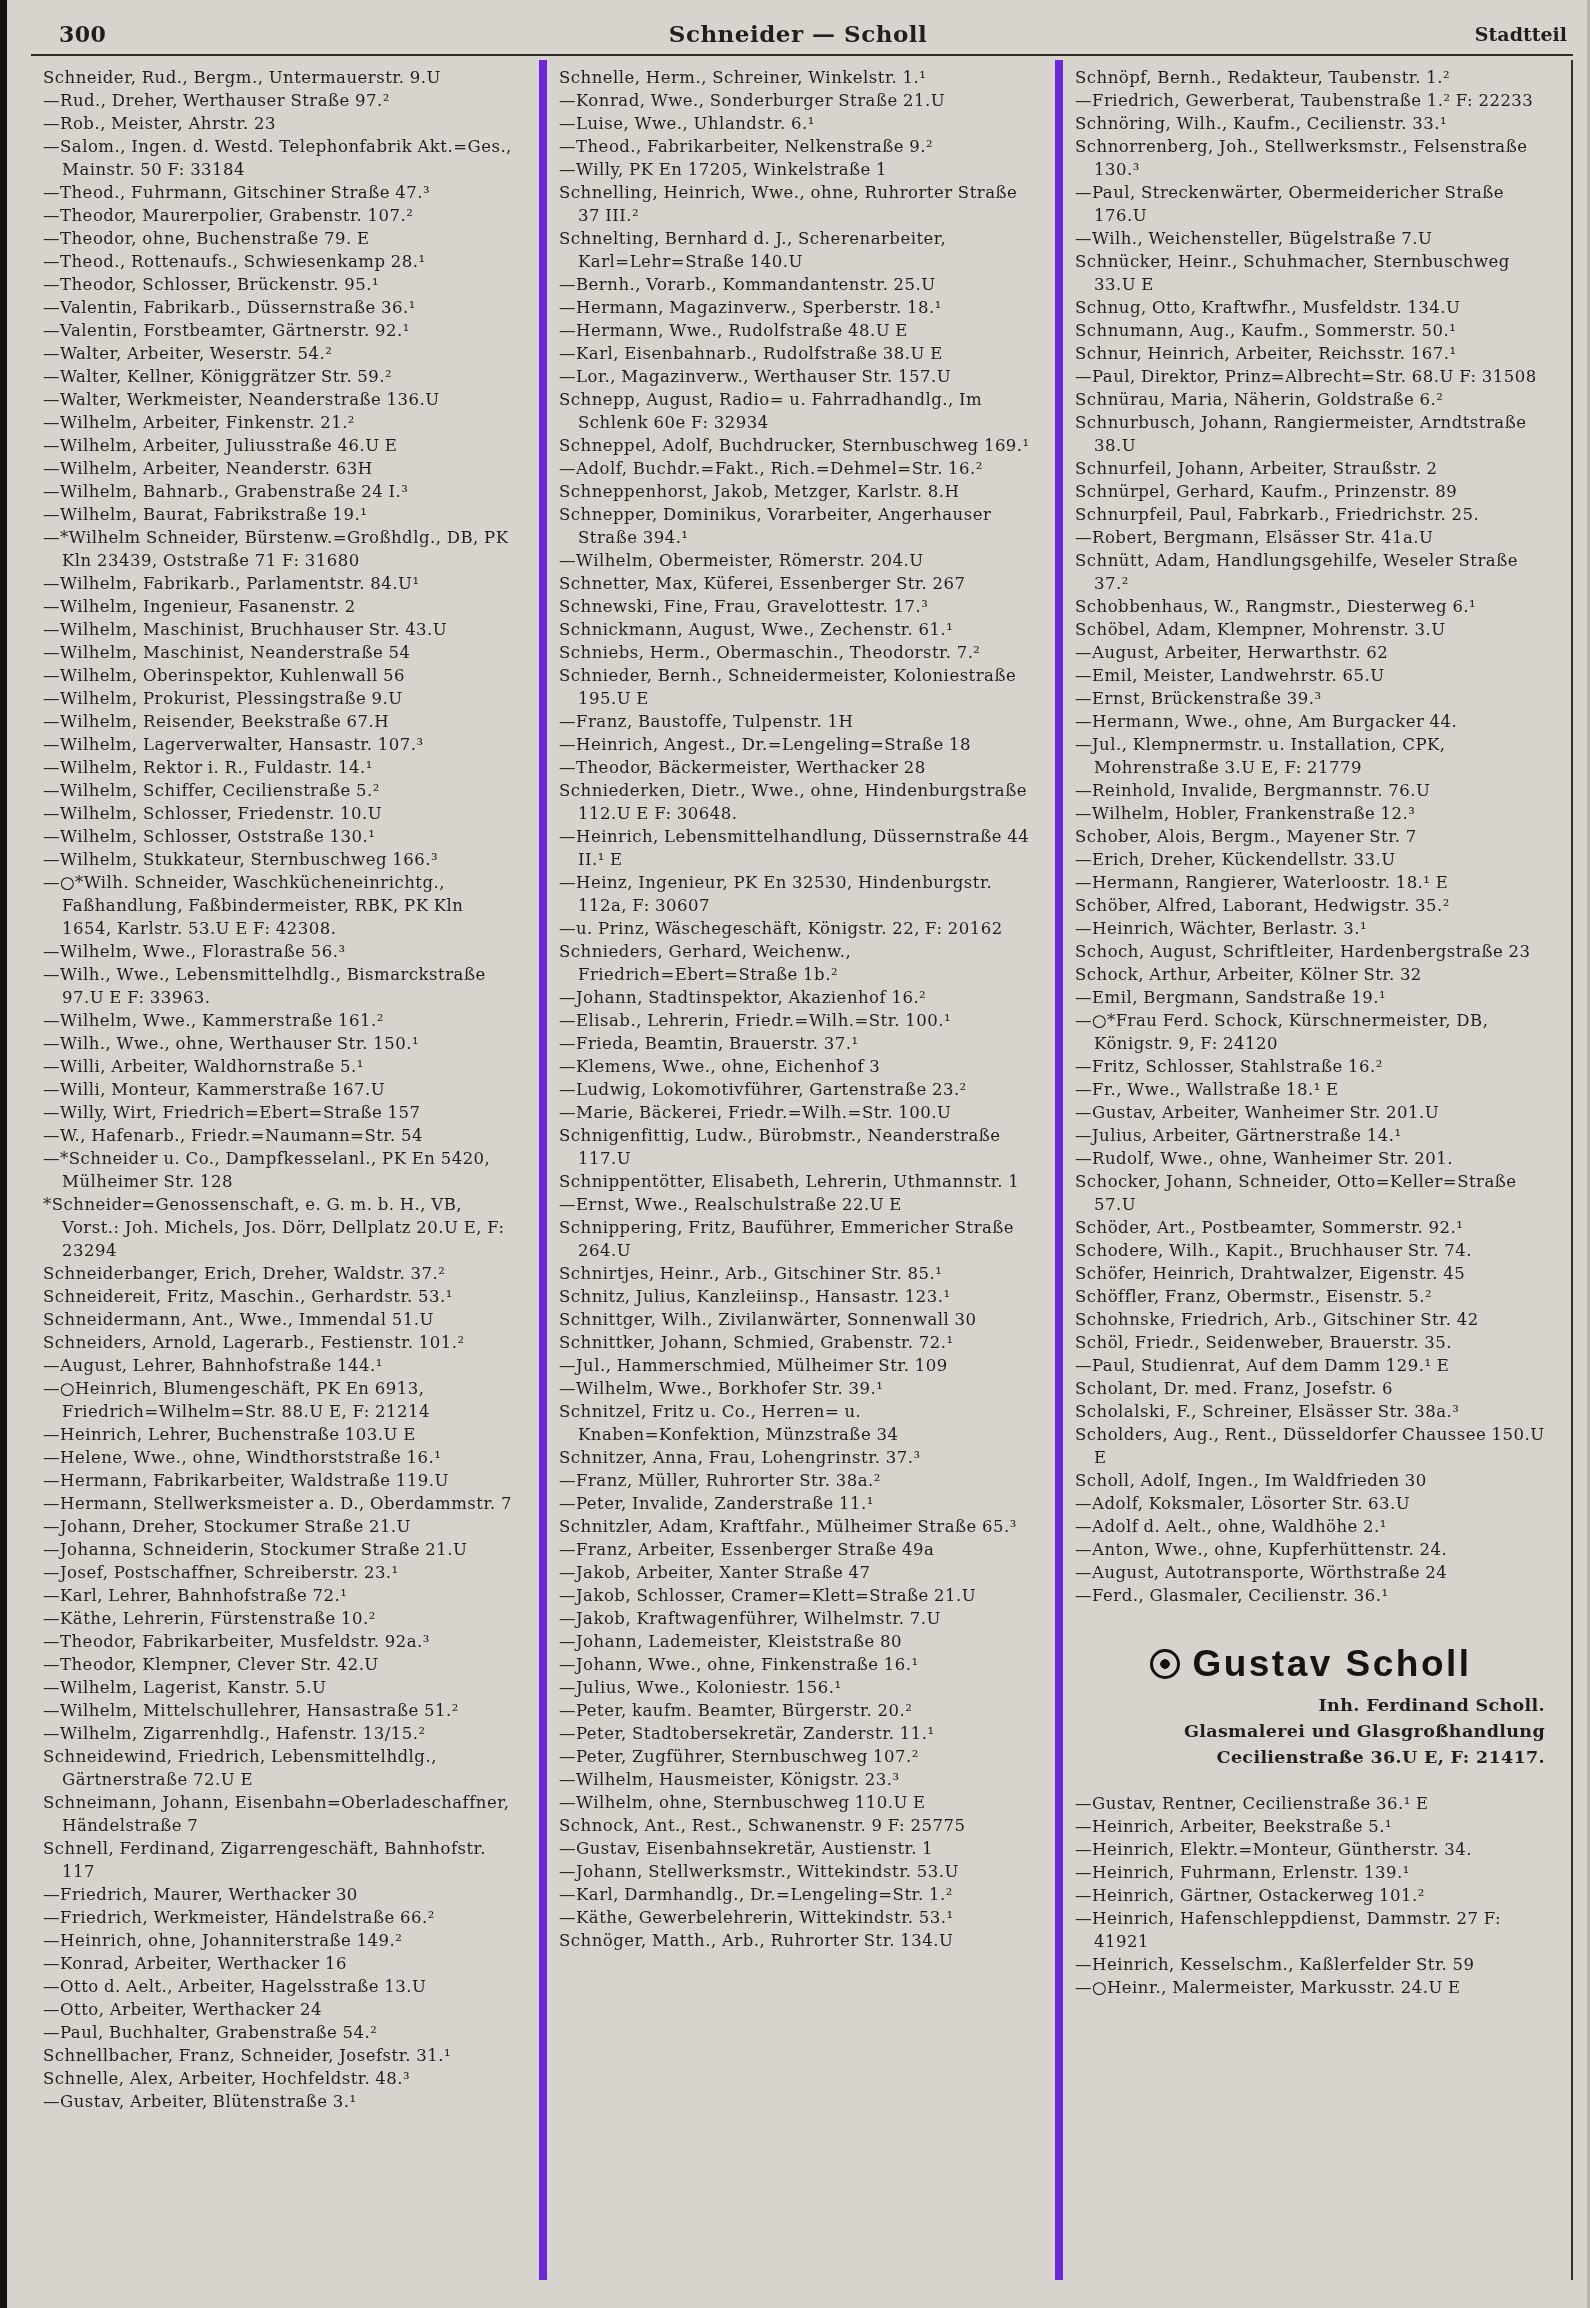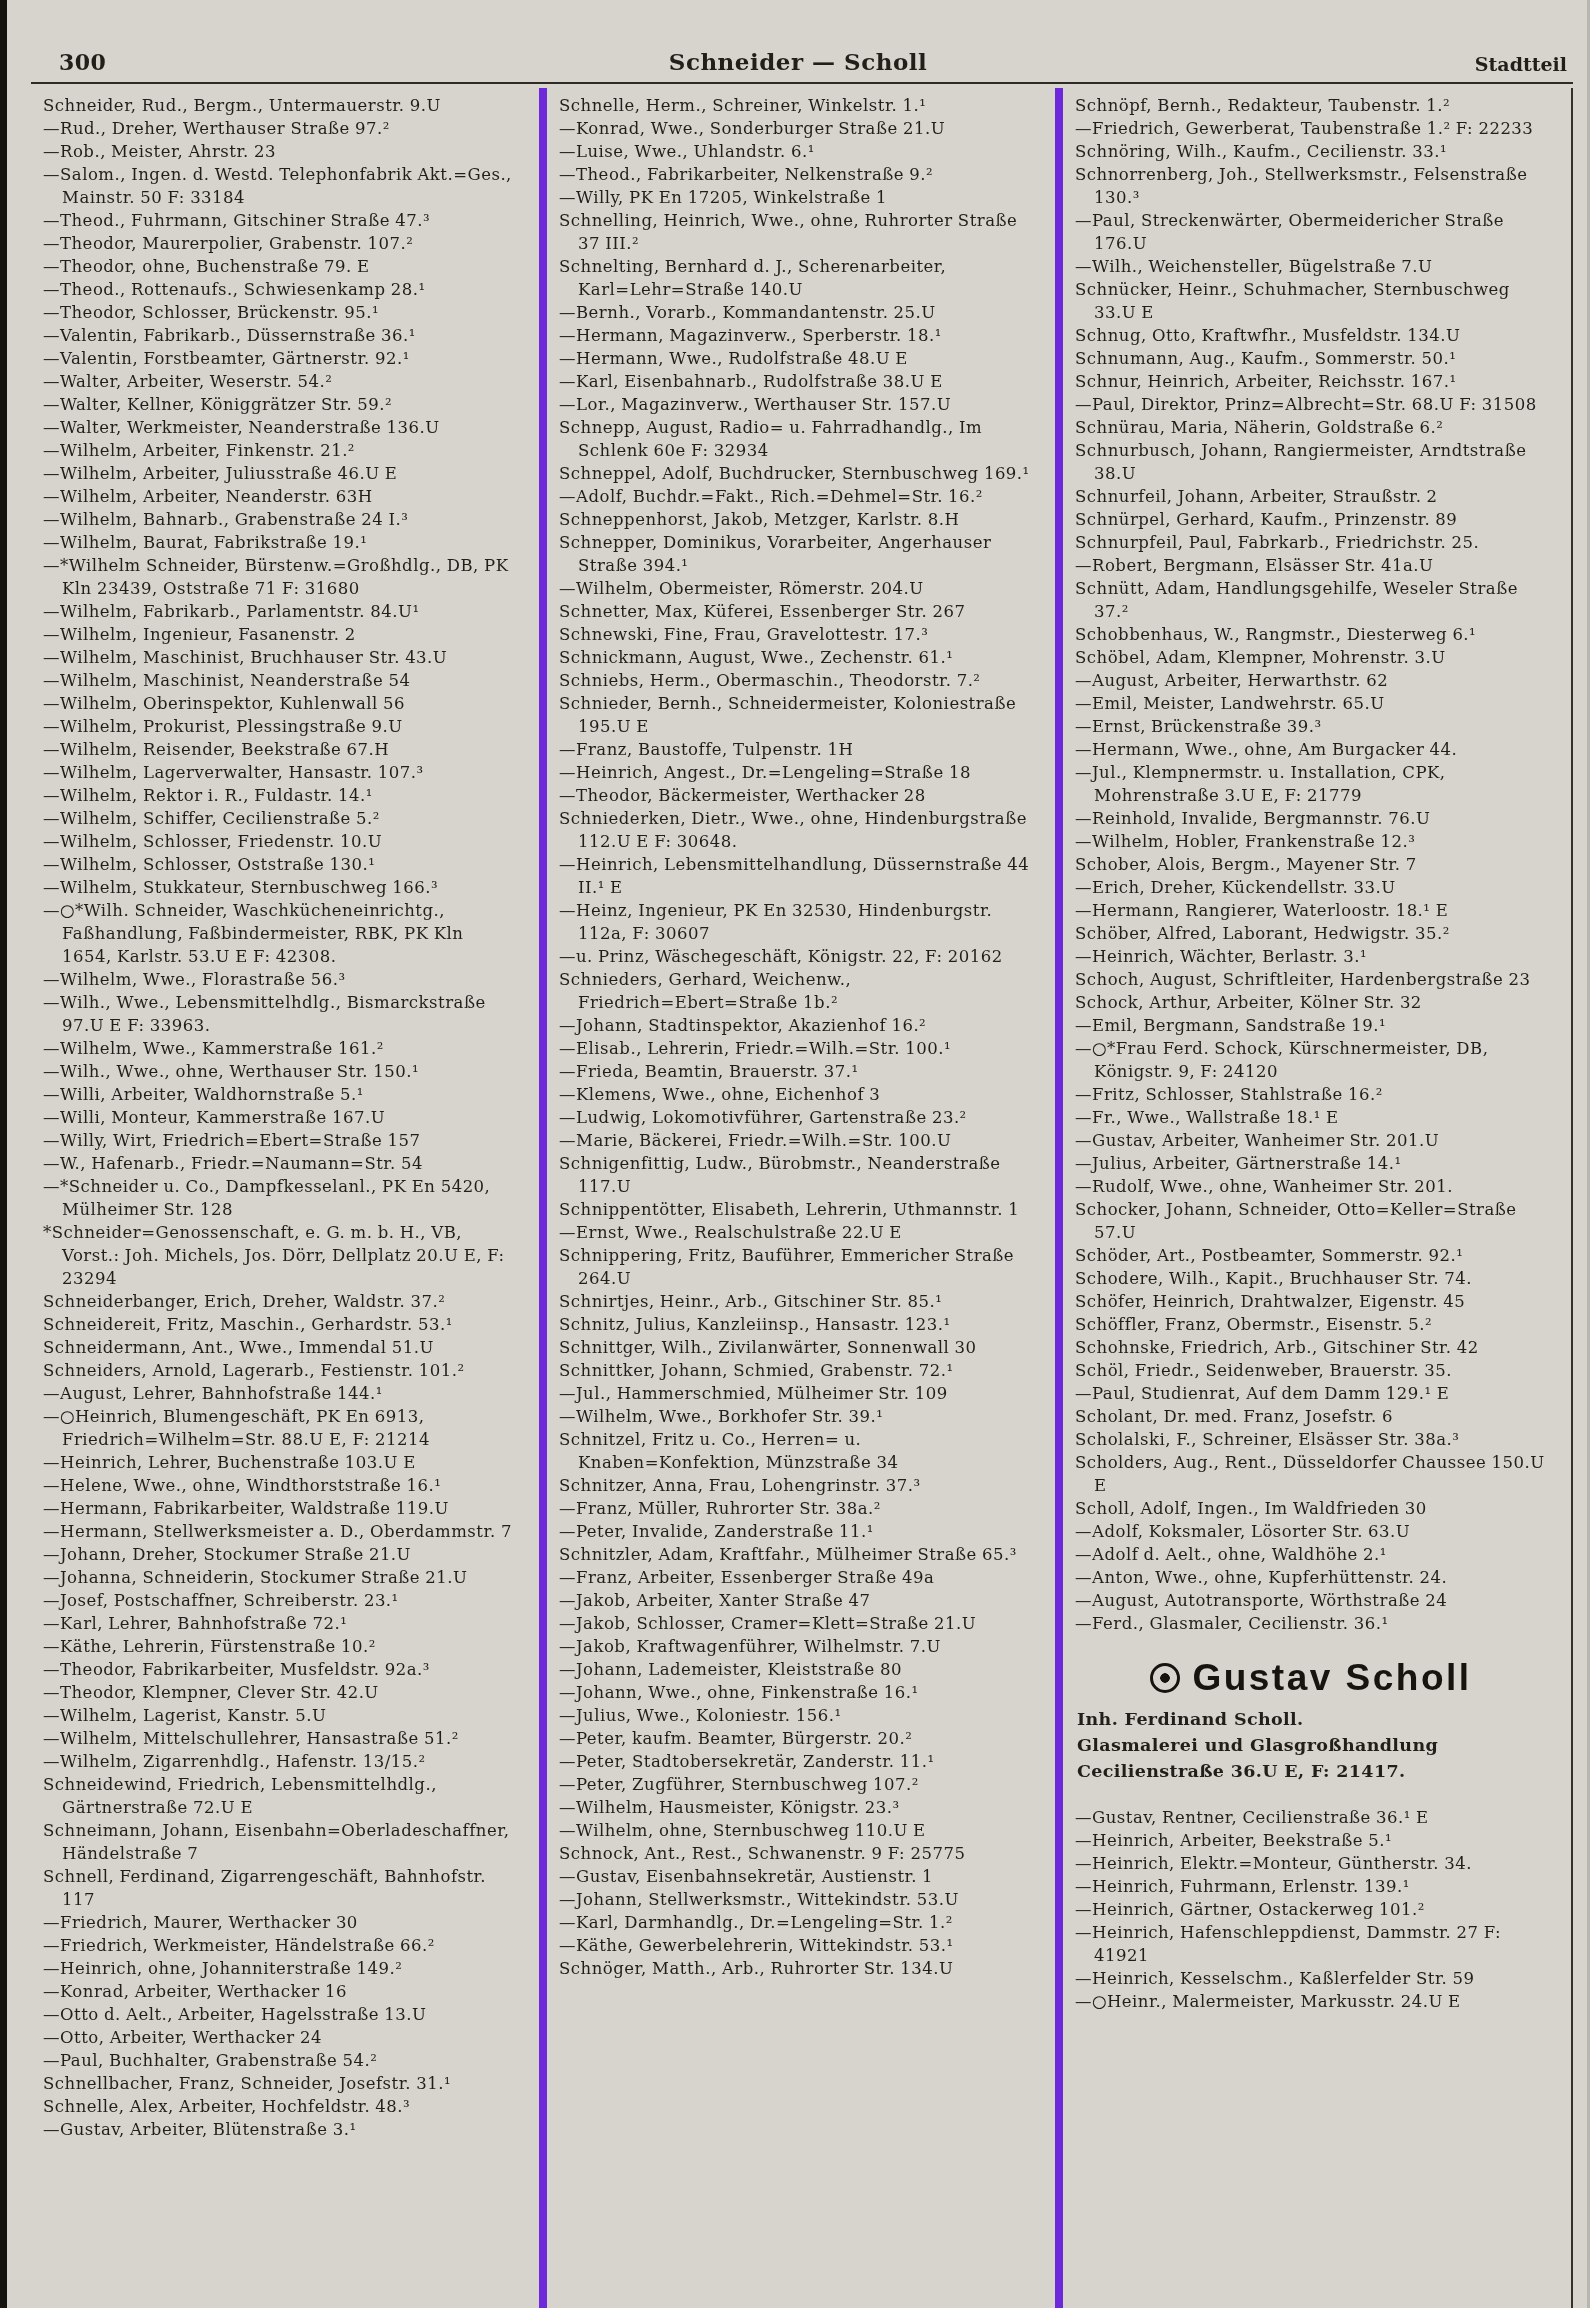--- a/index.html
+++ b/index.html
@@ -6,41 +6,40 @@
   body{
     width:1590px;height:2308px;overflow:hidden;position:relative;
     background:#d7d4ce;
     font-family:"DejaVu Serif","Liberation Serif",serif;
     color:#221f1a;
   }
   .scan-strip{position:absolute;left:0;top:0;width:7px;height:100%;background:#15130f}
   .scan-strip-right{position:absolute;right:0;top:0;width:3px;height:100%;background:#b9b6af}
   .sheet{position:absolute;left:7px;top:0;right:3px;bottom:0;padding:14px 14px 0 24px;box-sizing:border-box}
   .header{
-    display:flex;align-items:flex-end;
+    display:flex;align-items:center;
     padding:6px 6px 7px 28px;
     border-bottom:2.5px solid #2e2b25;
-    margin-top:28px;
   }
   .page-num{font-weight:bold;font-size:22px;width:140px;letter-spacing:.5px}
   .page-title{flex:1;text-align:center;font-weight:bold;font-size:23px;letter-spacing:.5px}
   .header-right{width:170px;text-align:right;font-weight:bold;font-size:19px}
   .columns{display:flex;align-items:stretch;margin-top:4px;border-right:2px solid #34312a;min-height:2220px}
   .col{flex:1 1 0;padding:6px 24px 0 12px;box-sizing:border-box}
   .col + .col{border-left:8px solid #6d28d9}
   .entry{
     margin:0;
     font-size:16.5px;
     line-height:23px;
     letter-spacing:.03em;
     padding-left:19px;
     text-indent:-19px;
     word-spacing:-.5px;
   }
-  .ad{margin:22px 2px 22px 2px;text-align:left}
+  .ad{margin:36px 2px 22px 2px;text-align:right}
   .ad-brand-row{display:flex;align-items:center;justify-content:center;gap:12px;margin-bottom:8px}
   .ad-logo{
     width:24px;height:24px;flex:0 0 auto;
     border:3.5px solid #16130e;border-radius:50%;
     background:radial-gradient(circle at 50% 50%, #16130e 0 4.5px, rgba(0,0,0,0) 5px);
   }
   .ad-brand{
     margin:0;
     font-family:"Liberation Sans","DejaVu Sans",sans-serif;
     font-weight:bold;font-size:37px;letter-spacing:2.5px;color:#17140f;

